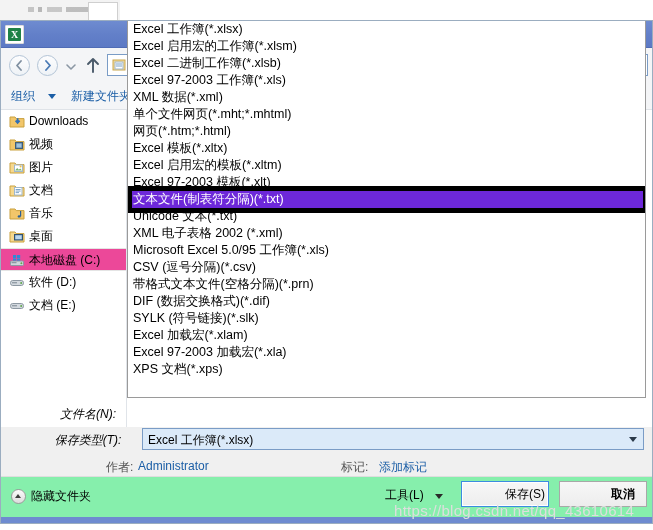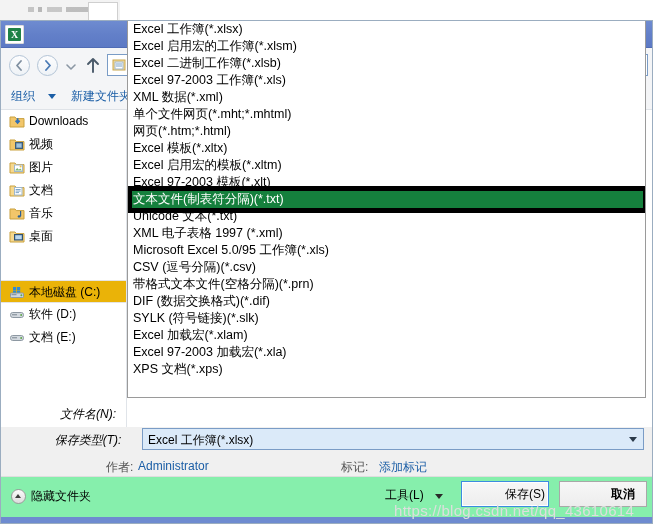--- a/index.html
+++ b/index.html
@@ -111,21 +111,21 @@
     position:absolute;left:0;top:0;width:126px;height:100%;
     background:#ffffff;border-right:1px solid #e0e4e9;
     box-sizing:border-box;overflow:hidden;
   }
   .tree-item{
     position:relative;height:23px;line-height:23px;
     padding-left:28px;white-space:nowrap;font-size:12px;color:#000;
     box-sizing:border-box;
   }
   .tree-item.selected{
-    background:#eab308;border-top:1px solid #e4e4e4;border-bottom:1px solid #e4e4e4;margin-top:32px;
+    background:#ec4899;border-top:1px solid #e4e4e4;border-bottom:1px solid #e4e4e4;
   }
   .tree-item .t-icon{
     position:absolute;left:8px;top:4px;width:16px;height:15px;
   }
   .tree-item .t-label{position:relative;}
 
   
   .filelist{
     position:absolute;left:127px;top:0;right:0;height:100%;
     background:#ffffff;
@@ -136,21 +136,21 @@
     position:absolute;left:126px;top:-89px;width:519px;height:377px;
     background:#ffffff;border:1px solid #9a9a9a;border-top:none;
     box-sizing:border-box;overflow:hidden;z-index:40;
   }
   .dd-row{
     height:17px;line-height:17px;padding-left:5px;
     font-size:12.5px;color:#000;white-space:nowrap;
     box-sizing:border-box;
   }
   .dd-row.sel{
-    background:#15803d;color:#ffffff;
+    background:#6d28d9;color:#ffffff;
   }
   .sel-marker{
     position:absolute;left:-1px;width:521px;height:27px;
     border:5px solid #000000;box-sizing:border-box;z-index:45;
     pointer-events:none;
   }
 
   
   .form{
     position:absolute;left:0;bottom:0;width:100%;height:96px;
@@ -388,21 +388,21 @@
             <div class="dd-row">Excel 二进制工作簿(*.xlsb)</div>
             <div class="dd-row">Excel 97-2003 工作簿(*.xls)</div>
             <div class="dd-row">XML 数据(*.xml)</div>
             <div class="dd-row">单个文件网页(*.mht;*.mhtml)</div>
             <div class="dd-row">网页(*.htm;*.html)</div>
             <div class="dd-row">Excel 模板(*.xltx)</div>
             <div class="dd-row">Excel 启用宏的模板(*.xltm)</div>
             <div class="dd-row">Excel 97-2003 模板(*.xlt)</div>
             <div class="dd-row sel">文本文件(制表符分隔)(*.txt)</div>
             <div class="dd-row">Unicode 文本(*.txt)</div>
-            <div class="dd-row">XML 电子表格 1997 (*.xml)</div>
+            <div class="dd-row">XML 电子表格 2002 (*.xml)</div>
             <div class="dd-row">Microsoft Excel 5.0/95 工作簿(*.xls)</div>
             <div class="dd-row">CSV (逗号分隔)(*.csv)</div>
             <div class="dd-row">带格式文本文件(空格分隔)(*.prn)</div>
             <div class="dd-row">DIF (数据交换格式)(*.dif)</div>
             <div class="dd-row">SYLK (符号链接)(*.slk)</div>
             <div class="dd-row">Excel 加载宏(*.xlam)</div>
             <div class="dd-row">Excel 97-2003 加载宏(*.xla)</div>
             <div class="dd-row">XPS 文档(*.xps)</div>
           </div>
         <div class="sel-marker" id="sel-marker" style="top: 165px;"></div>

